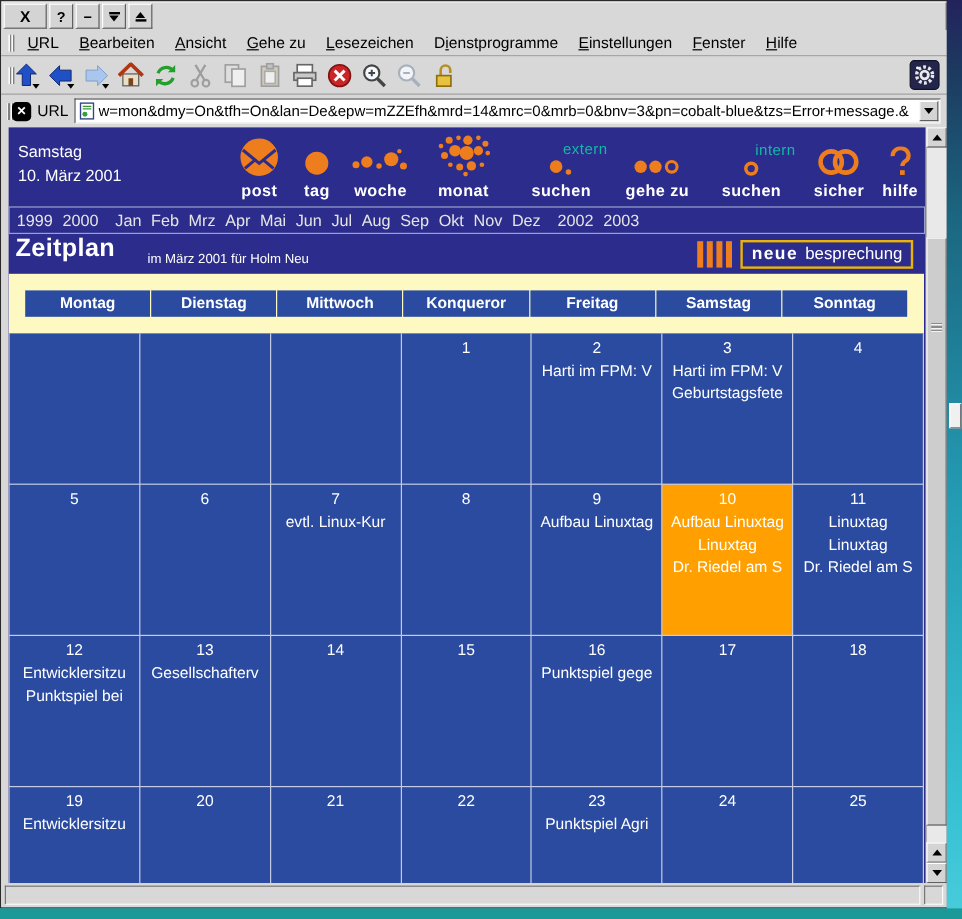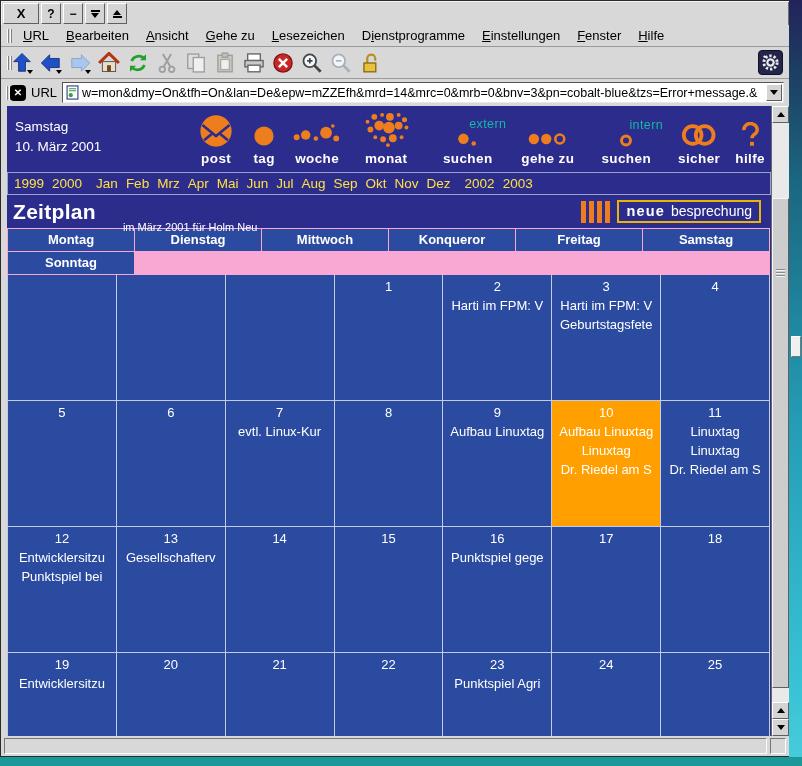--- a/index.html
+++ b/index.html
@@ -68,37 +68,37 @@
 
   .cal-header { height:66px; display:flex; color:#fff; flex:none; }
   .date-block { padding:11px 0 0 8px; font-size:13.5px; line-height:1.5; white-space:nowrap; }
   .nav-icons { margin-left:auto; display:flex; align-items:flex-end; gap:15px; padding:5px 6px 6px 0; }
   .nav-item { display:flex; flex-direction:column; align-items:center; justify-content:flex-end; gap:3px;
     font-weight:bold; font-size:13.5px; letter-spacing:.4px; color:#fff; cursor:default; }
   .icon-slot { height:37px; display:flex; flex-direction:column; align-items:center; justify-content:flex-end; gap:2px; }
   .nav-top { color:#14b8a6; font-size:12.5px; font-weight:normal; line-height:1;padding-left:40px; }
 
   .yearnav { height:23px; flex:none; border:1px solid #9aa2cc; display:flex; align-items:center;
-    font-size:13.5px; color:#fde047; padding-left:6px; white-space:nowrap; }
+    font-size:13.5px; color:#e5e5e5; padding-left:6px; white-space:nowrap; }
   .yg { display:flex; gap:8px; }
   .mg { display:flex; gap:8px; margin:0 14px; }
   .yearnav span { cursor:default; }
 
-  .schedule-row { height:33px; flex:none; display:flex; align-items:center; padding:0 4px 0 6px; }
+  .schedule-row { height:33px; flex:none; display:flex; padding:0 4px 0 6px; }
   .sch-title { font-size:21px; font-weight:bold; color:#fff; margin-right:7px; letter-spacing:.3px; }
   .sch-sub { font-size:11px; color:#fff; position:relative; top:15px;padding-left:20px; }
   .new-btn { margin-left:auto; display:flex; align-items:center; gap:7px; margin-right:6px; cursor:default; }
   .bars { display:flex; gap:3px; }
   .bar-v { width:5px; height:22px; background:#ee7d1d; }
   .nb-box { border:2px solid #eab308; color:#fff; padding:1px 7px 2px 7px; font-size:14px;
     display:flex; gap:6px; align-items:baseline; background:#2c2c8c; }
   .nb-strong { font-weight:bold; letter-spacing:1.2px; font-size:14.5px; }
 
   .calendar { flex:1; overflow:hidden; display:flex; flex-direction:column; margin-right:1px; }
-  .cal-head { flex:none; display:grid; grid-template-columns:repeat(6,1fr); gap:1px; padding:1px; background:#f9a8d4; }
+  .cal-head { flex:none; display:grid; grid-template-columns:repeat(7,1fr); gap:1px; padding:14px; background:#fef9c3; }
   .wd { background:#2b4ba0; color:#fff; font-weight:bold; font-size:13px; text-align:center; padding:3px 0 4px; }
   .cal-body { flex:1; display:grid; grid-template-columns:repeat(7,1fr); grid-auto-rows:125px;
     gap:1px; padding:0 1px 1px 1px; background:#c4cbe4; }
   .cell { background:#2b4ba0; color:#fff; font-size:13px; text-align:center; padding-top:3px; line-height:1.45; cursor:default; }
   .cell.hl { background:#ffa000; }
   .cell .events { white-space:pre-line; }
 
   
   .vscroll { width:18px; flex:none; background:#e9e9e9; border-left:1px solid #6a6a6a;
     display:flex; flex-direction:column; }

